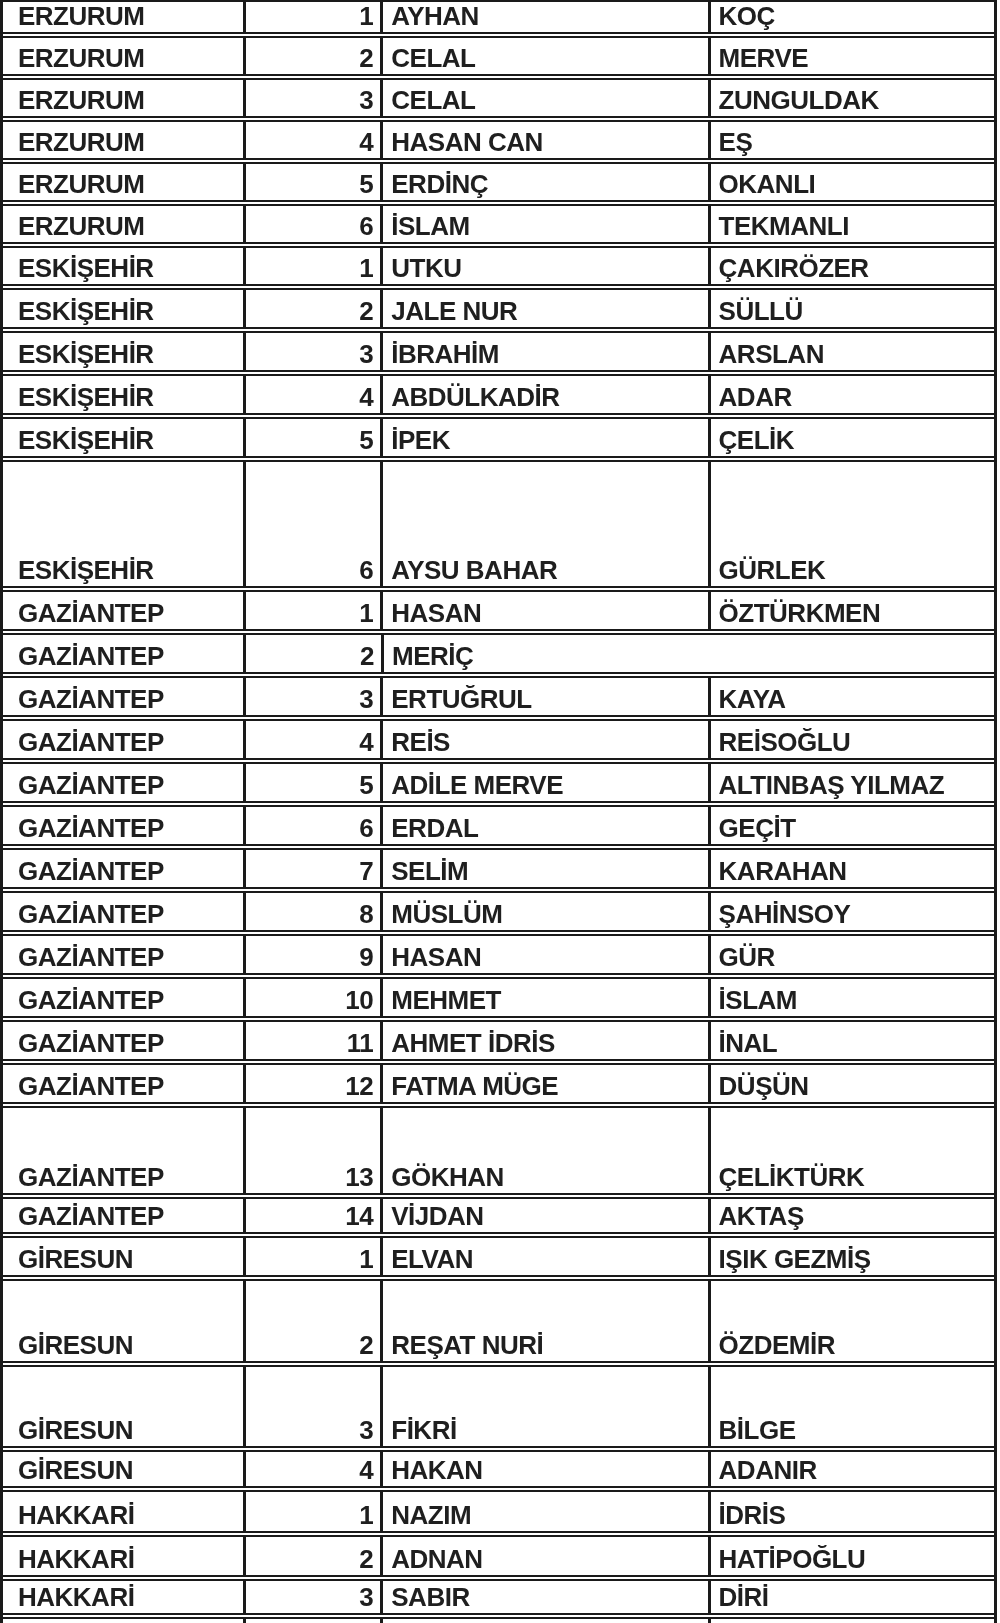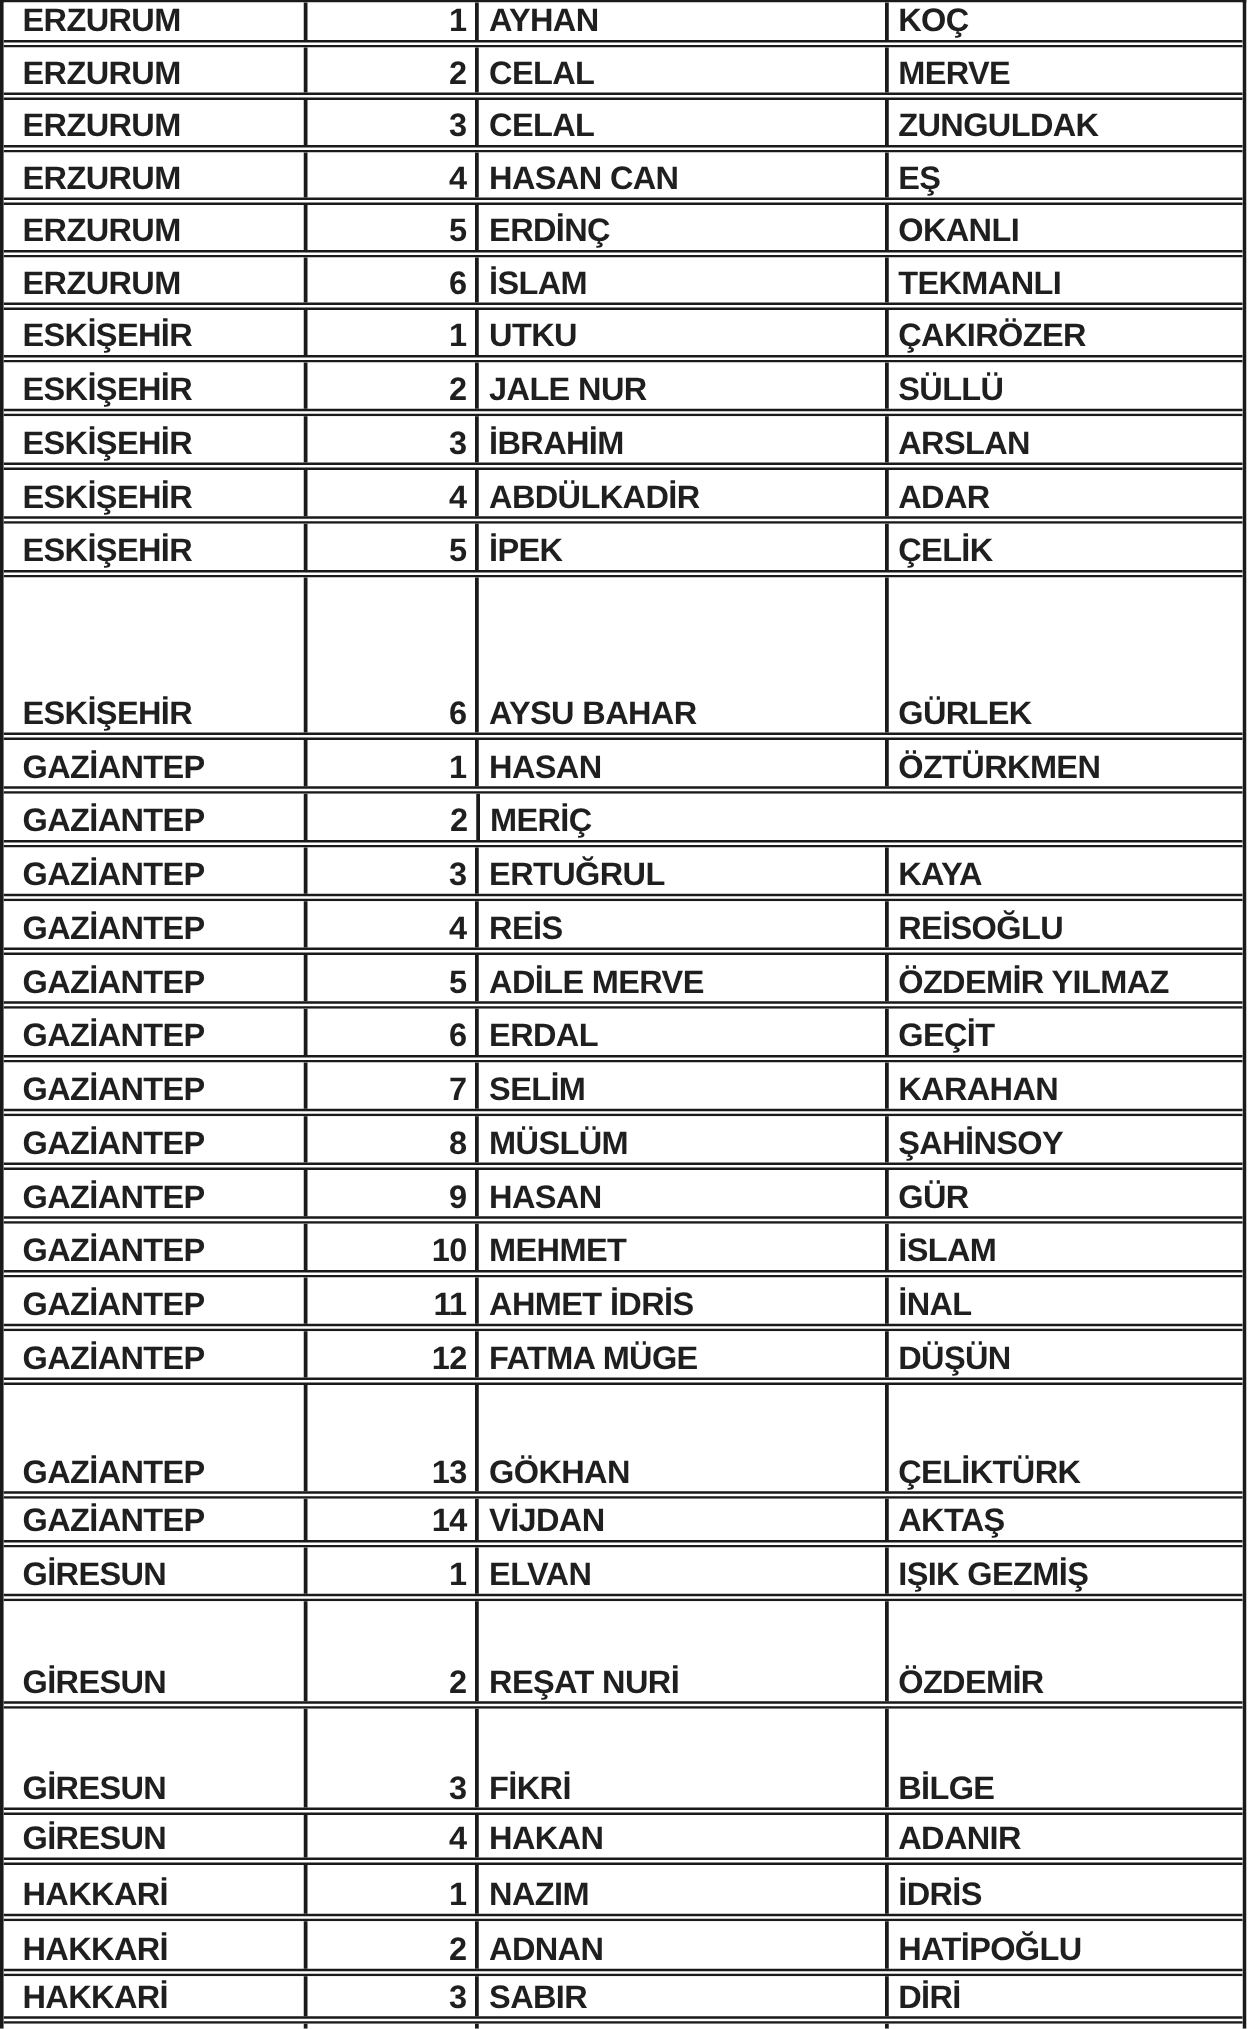--- a/index.html
+++ b/index.html
@@ -161,21 +161,21 @@
       <div class="row">
     <div class="cell c-city">GAZİANTEP</div>
     <div class="cell c-num">4</div>
     <div class="cell c-first">REİS</div>
     <div class="cell c-last">REİSOĞLU</div>
   </div>
       <div class="row">
     <div class="cell c-city">GAZİANTEP</div>
     <div class="cell c-num">5</div>
     <div class="cell c-first">ADİLE MERVE</div>
-    <div class="cell c-last">ÖZDEMİR YILMAZ</div>
+    <div class="cell c-last">ALTINBAŞ YILMAZ</div>
   </div>
       <div class="row">
     <div class="cell c-city">GAZİANTEP</div>
     <div class="cell c-num">6</div>
     <div class="cell c-first">ERDAL</div>
     <div class="cell c-last">GEÇİT</div>
   </div>
       <div class="row">
     <div class="cell c-city">GAZİANTEP</div>
     <div class="cell c-num">7</div>

